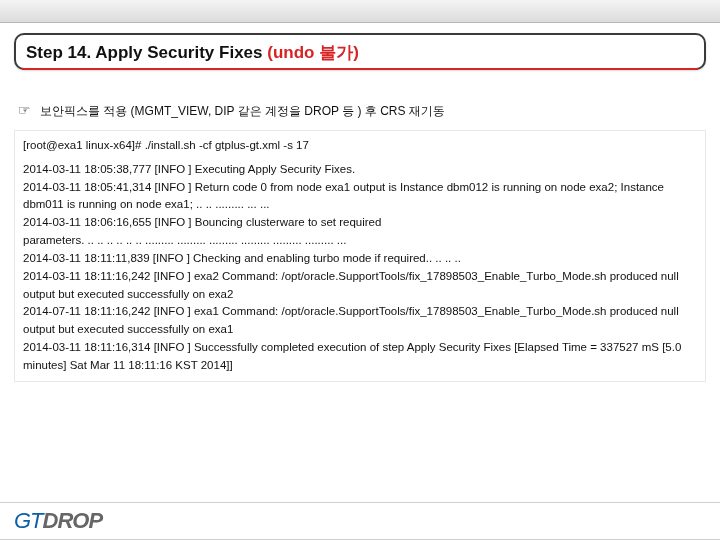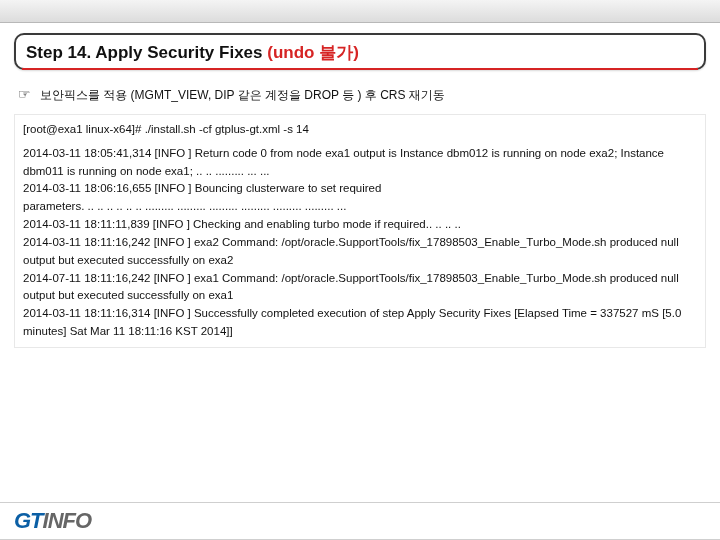--- a/index.html
+++ b/index.html
@@ -38,21 +38,21 @@
   }
   .title-underline {
     position: absolute;
     left: 6px;
     right: 6px;
     bottom: -2px;
     height: 2px;
     background: #d62424;
   }
   .bullet-row {
-    margin: 16px 18px 0 18px;
+    margin: 32px 18px 0 18px;
     font-size: 12px;
     color: #111;
   }
   .pointer {
     font-size: 14px;
     margin-right: 6px;
   }
   .terminal {
     margin: 10px 14px 0 14px;
     border: 1px solid #e8e8e8;
@@ -82,21 +82,21 @@
     align-items: center;
     padding: 0 14px;
   }
   .logo {
     display: flex;
     align-items: center;
     margin-right: 14px;
   }
   .logo-g {
     font-family: Arial, sans-serif;
-    font-weight: 700;
+    font-weight: 400;
     font-style: italic;
     font-size: 22px;
     color: #0b5fa5;
     letter-spacing: -1px;
   }
   .logo-plus {
     font-family: Arial, sans-serif;
     font-weight: 900;
     font-style: italic;
     font-size: 22px;
@@ -118,29 +118,30 @@
   <span class="title-text">Step 14. Apply Security Fixes </span><span class="title-red">(undo 불가)</span>
   <div class="title-underline"></div>
 </div>
 
 <div class="bullet-row">
   <span class="pointer">☞</span>
   <span>보안픽스를 적용 (MGMT_VIEW, DIP 같은 계정을 DROP 등 ) 후 CRS 재기동</span>
 </div>
 
 <div class="terminal">
-  <span class="ln">[root@exa1 linux-x64]# ./install.sh -cf gtplus-gt.xml -s 14</span>
+  <span class="ln">[root@exa1 linux-x64]# ./install.sh -cf gtplus-gt.xml -s 17</span>
   <div class="gap"></div>
+  <span class="ln">2014-03-11 18:05:38,777 [INFO ] Executing Apply Security Fixes.</span>
   <span class="ln">2014-03-11 18:05:41,314 [INFO ] Return code 0 from node exa1 output is Instance dbm012 is running on node exa2; Instance dbm011 is running on node exa1; .. .. ......... ... ...</span>
   <span class="ln">2014-03-11 18:06:16,655 [INFO ] Bouncing clusterware to set required</span>
   <span class="ln">parameters. .. .. .. .. .. .. ......... ......... ......... ......... ......... ......... ...</span>
   <span class="ln">2014-03-11 18:11:11,839 [INFO ] Checking and enabling turbo mode if required.. .. .. ..</span>
   <span class="ln">2014-03-11 18:11:16,242 [INFO ] exa2 Command: /opt/oracle.SupportTools/fix_17898503_Enable_Turbo_Mode.sh produced null output but executed successfully on exa2</span>
   <span class="ln">2014-07-11 18:11:16,242 [INFO ] exa1 Command: /opt/oracle.SupportTools/fix_17898503_Enable_Turbo_Mode.sh produced null output but executed successfully on exa1</span>
   <span class="ln">2014-03-11 18:11:16,314 [INFO ] Successfully completed execution of step Apply Security Fixes [Elapsed Time = 337527 mS [5.0 minutes] Sat Mar 11 18:11:16 KST 2014]]</span>
 </div>
 
 <div class="footer">
   <div class="logo">
     <span class="logo-g">GT</span>
-      <span class="logo-plus">INFO</span>
+      <span class="logo-plus">DROP</span>
   </div>
 </div>
 
 </body></html>

